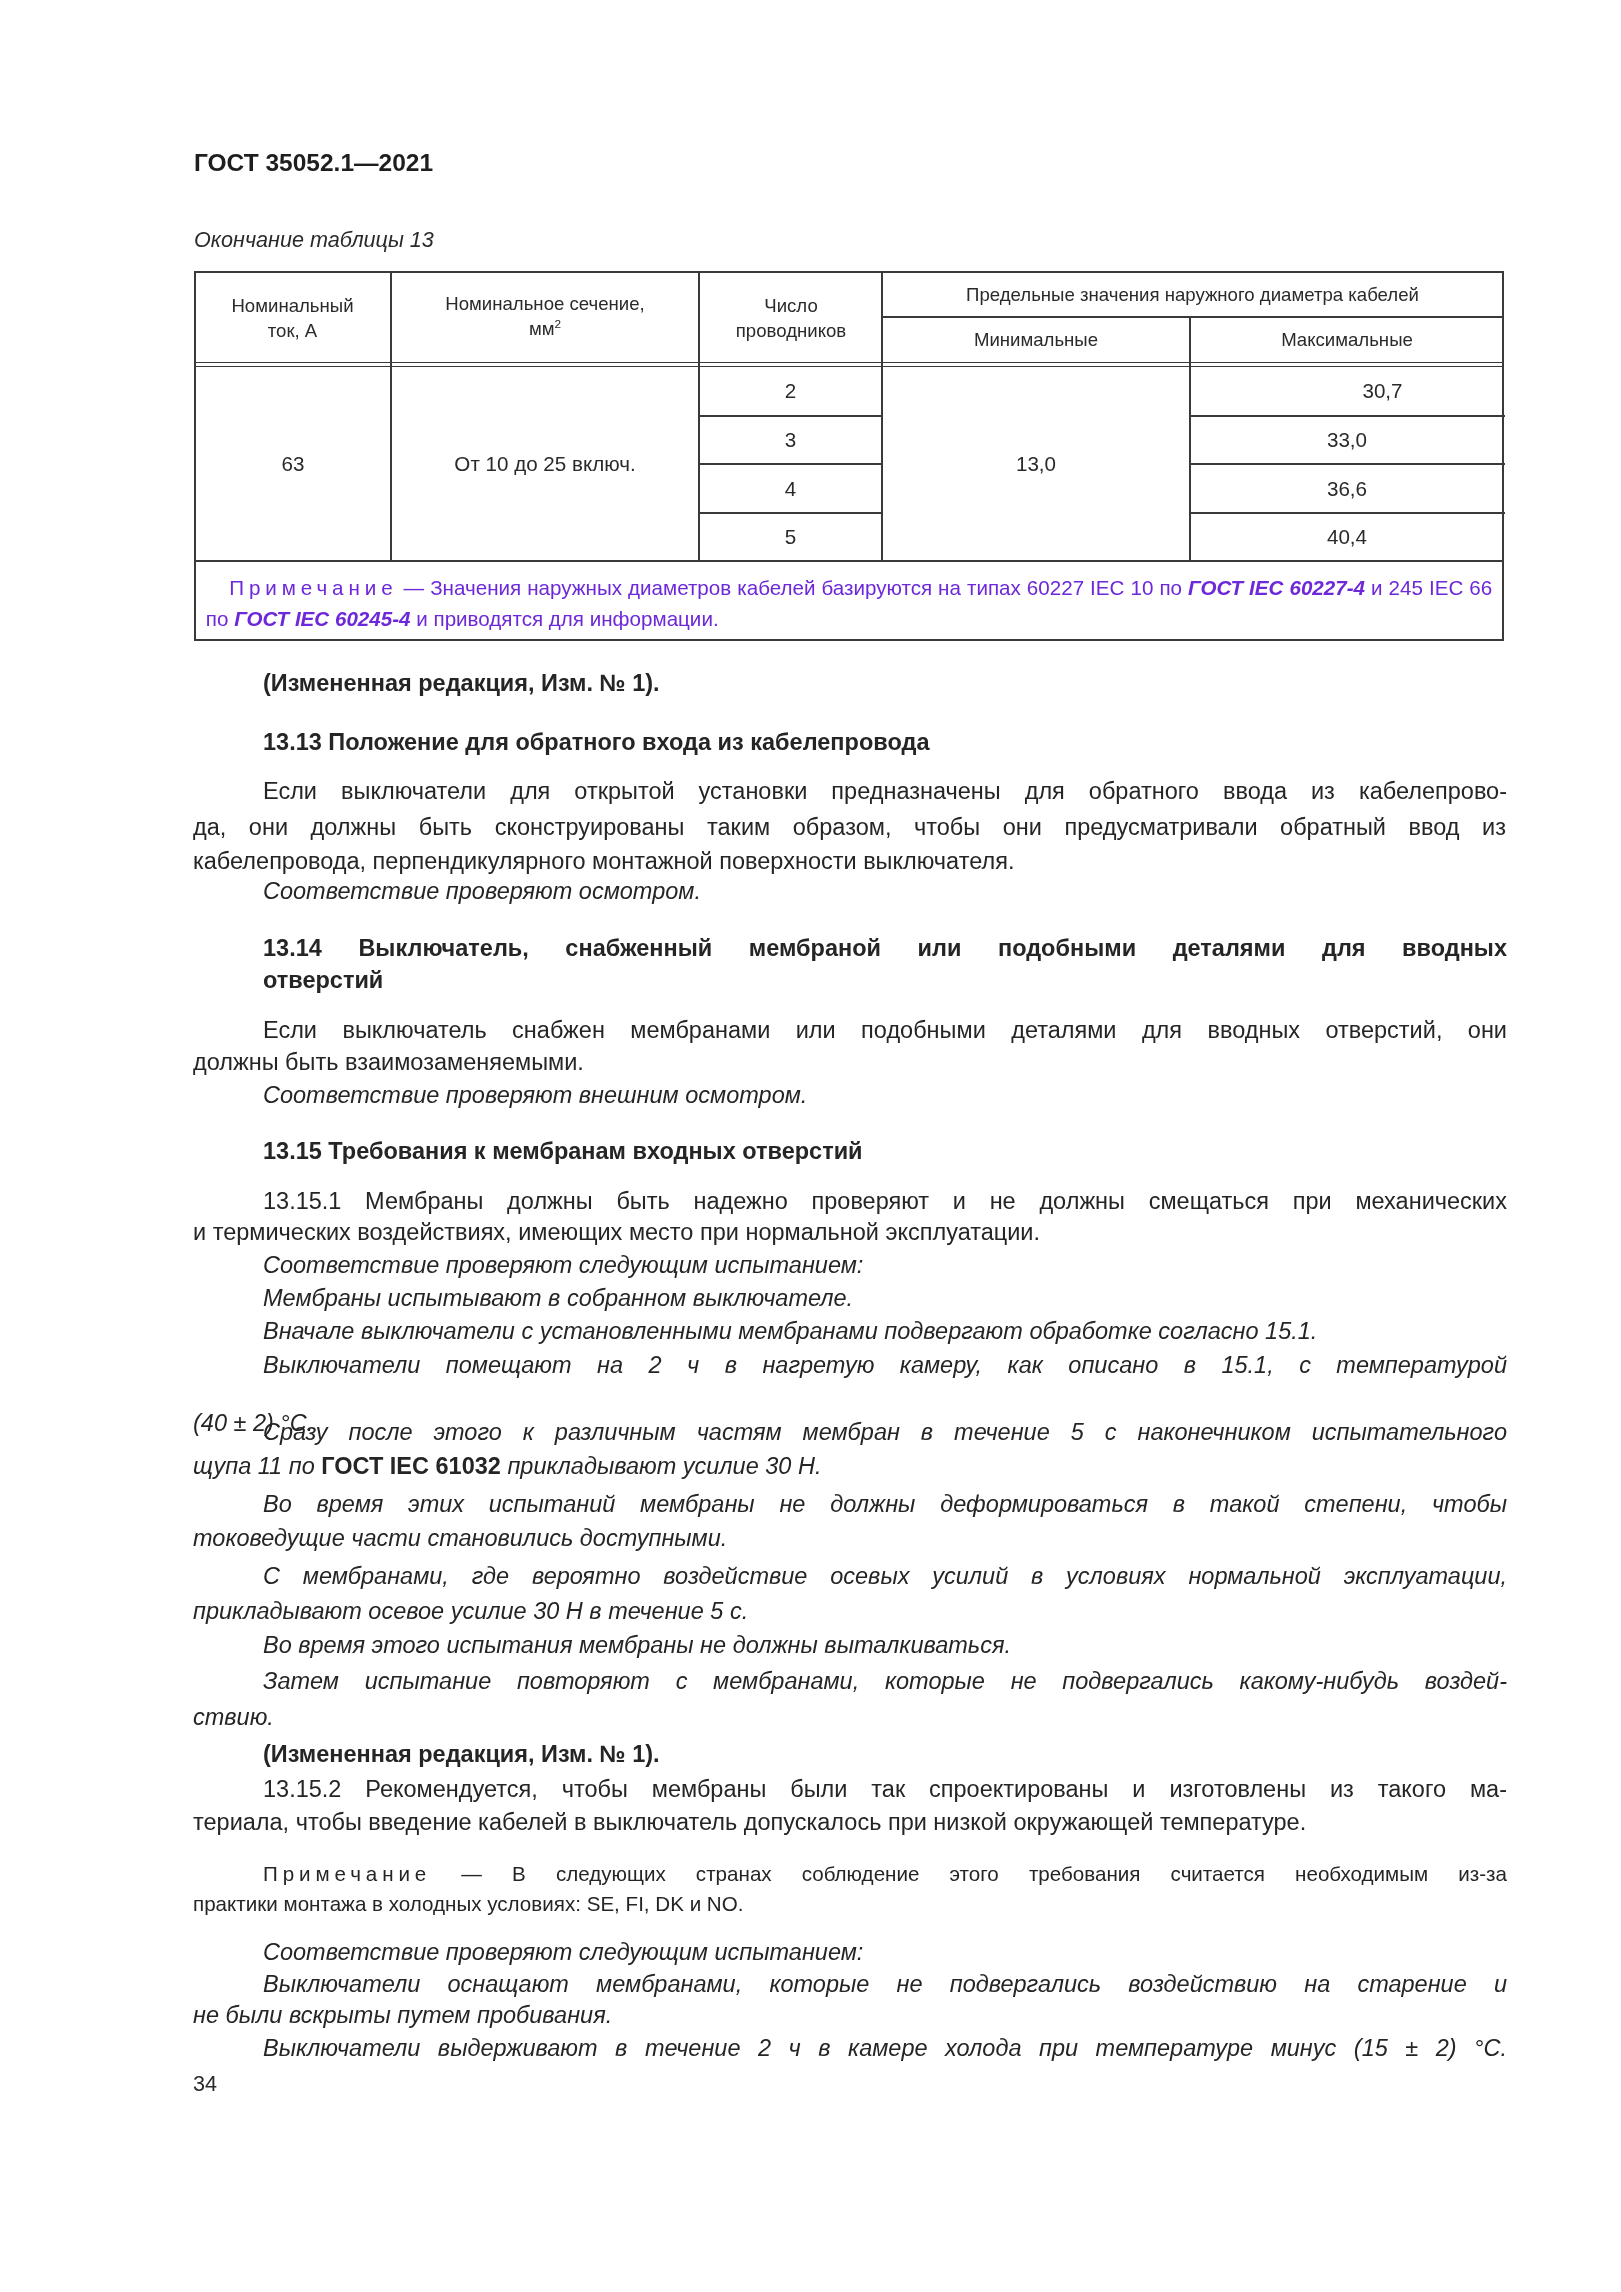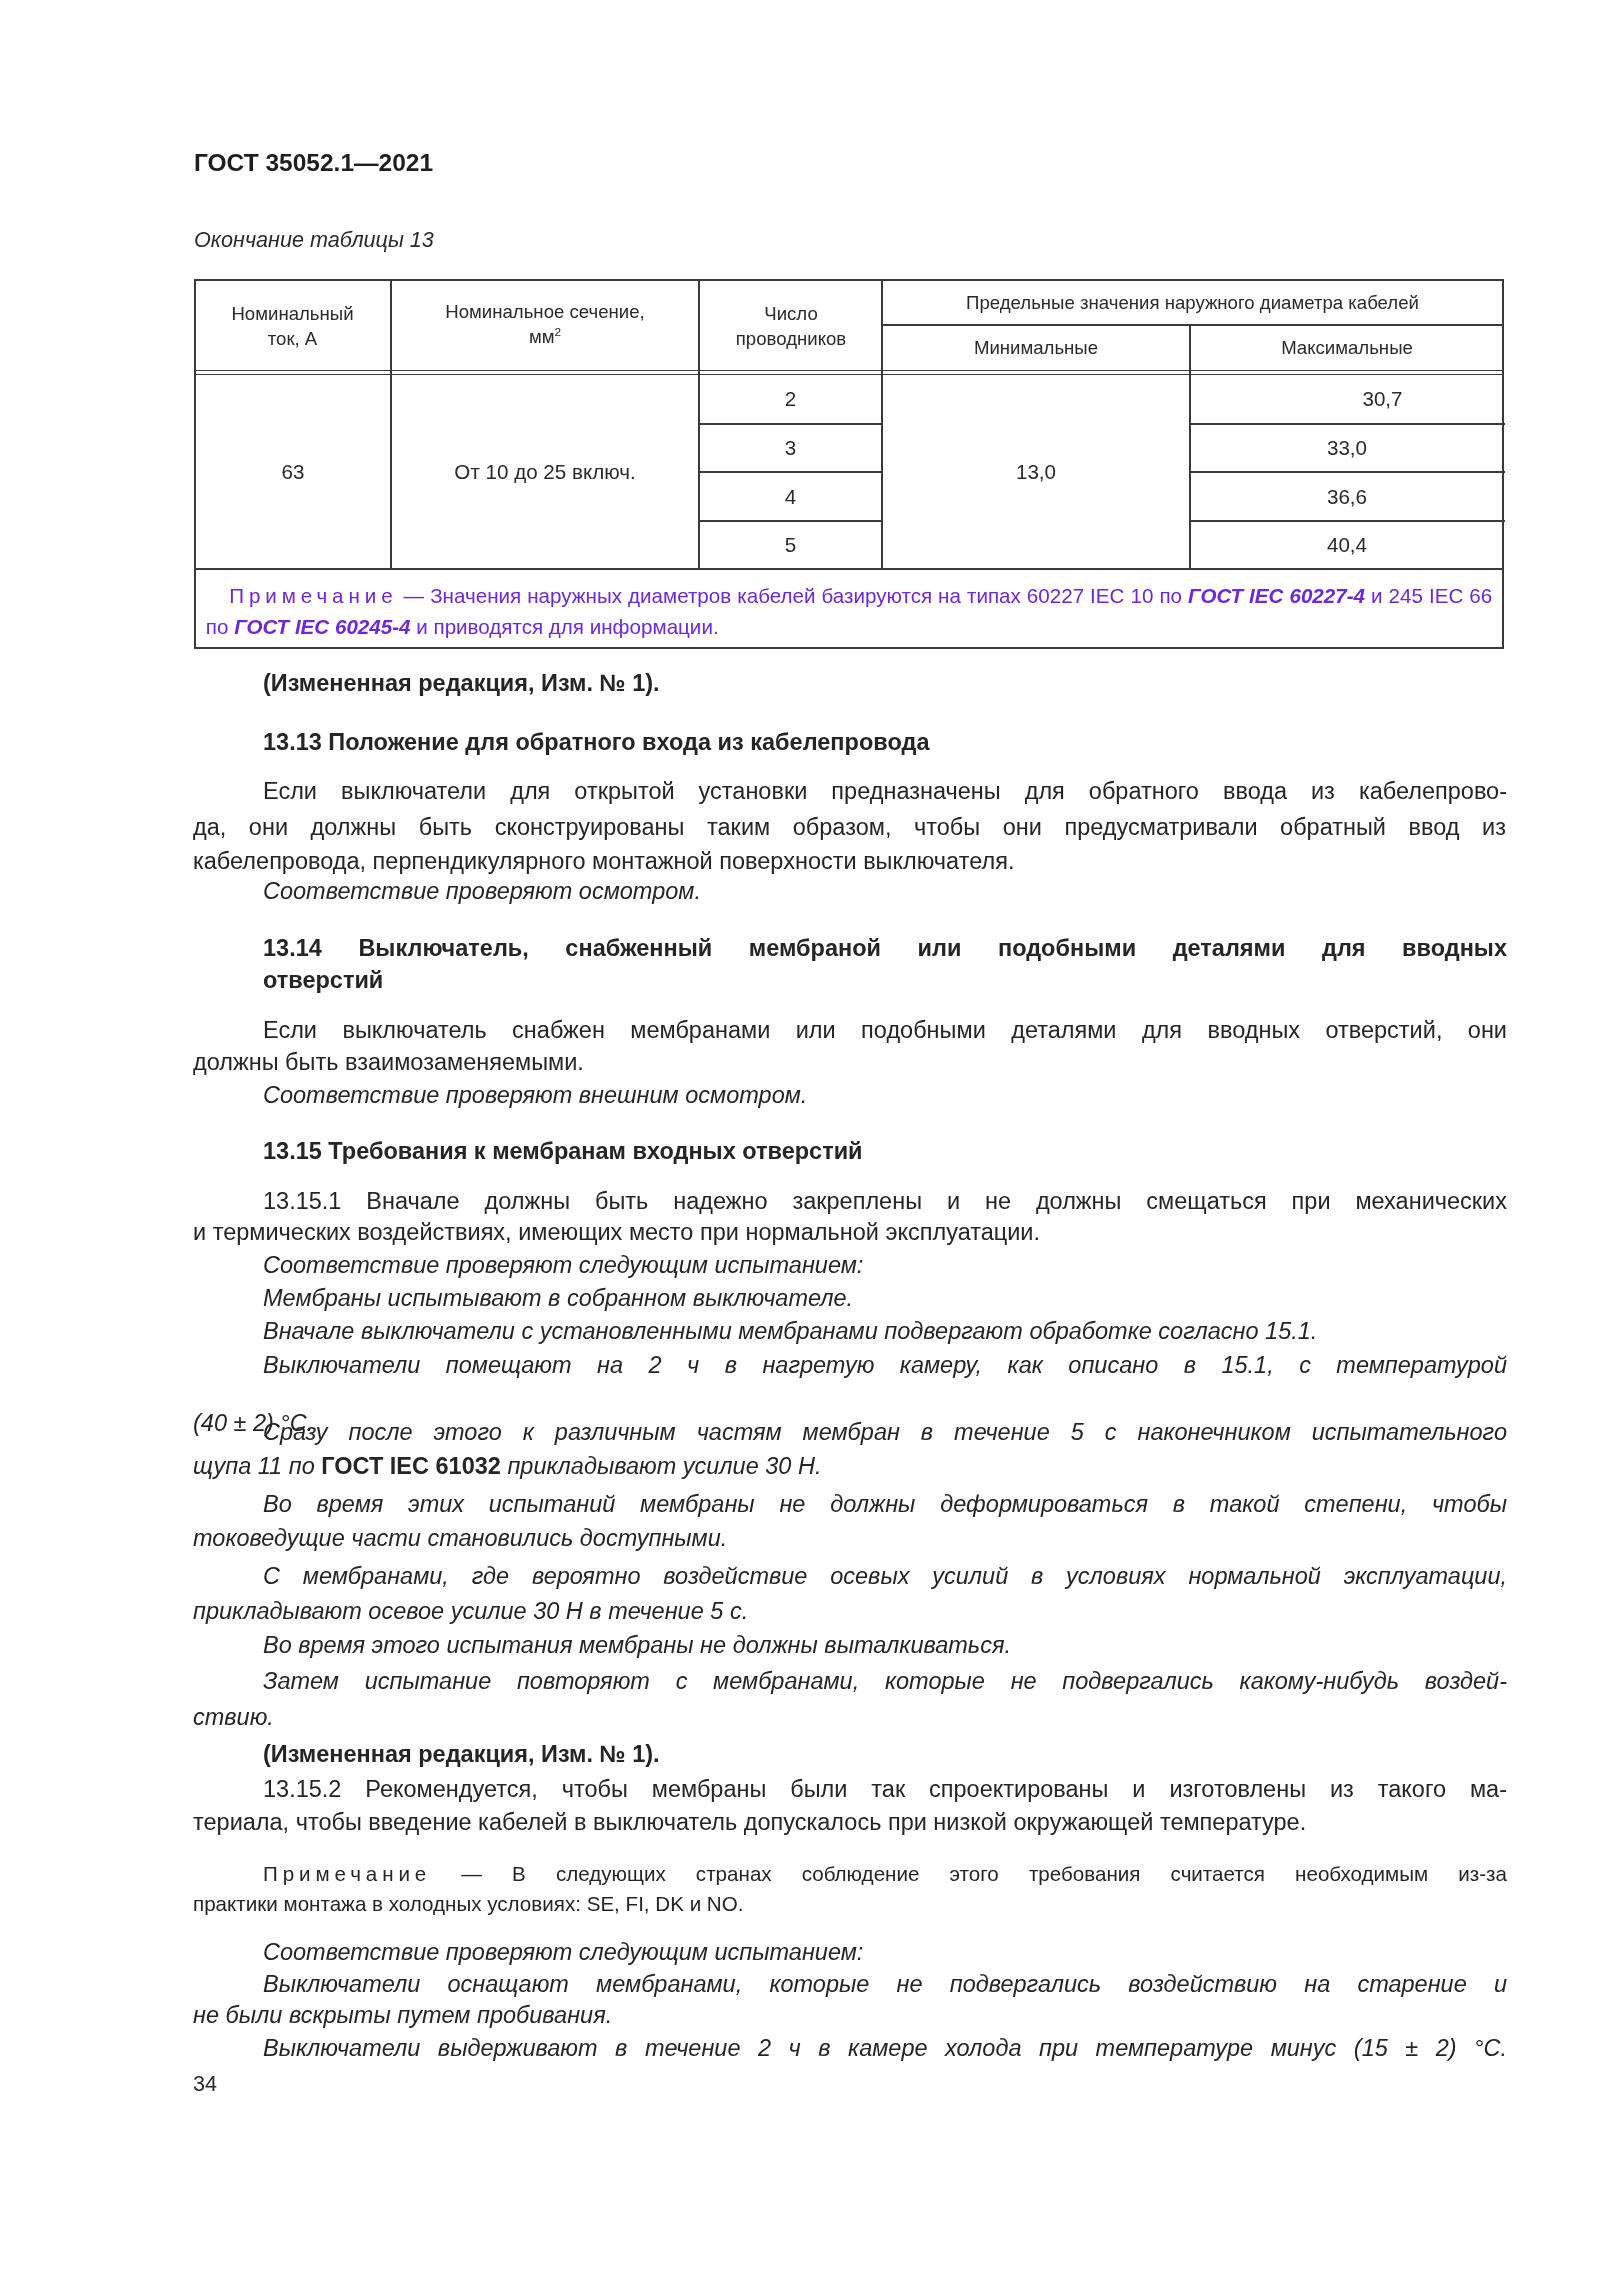--- a/index.html
+++ b/index.html
@@ -3,21 +3,21 @@
 <meta charset="utf-8">
 <style>
   html, body { margin: 0; padding: 0; background: #ffffff; }
   body { width: 1621px; height: 2293px; position: relative; overflow: hidden;
          font-family: "Liberation Sans", sans-serif; color: #222222; }
   .abs { position: absolute; white-space: nowrap; }
   .doc-header { left: 194px; top: 149px; font-size: 24.5px; font-weight: bold; color: #1e1e1e; }
   .caption { left: 194px; top: 227px; font-size: 21.6px; font-style: italic; color: #2a2a2a; }
 
   
-  .tbl { position: absolute; left: 194px; top: 279px; width: 1310px; height: 370px; border-radius: 30px; }
+  .tbl { position: absolute; left: 194px; top: 271px; width: 1310px; height: 370px; border-radius: 30px; }
   .cell { position: absolute; box-sizing: border-box; display: flex; align-items: center;
           justify-content: center; text-align: center; font-size: 20.6px; color: #2a2a2a; line-height: 27.4px; }
   .hline { position: absolute; background: #3a3a3a; height: 2px; }
   .vline { position: absolute; background: #3a3a3a; width: 2px; }
   .hdr { font-size: 18.6px; line-height: 25.5px; }
   sup { font-size: 11.8px; vertical-align: super; line-height: 0; }
   .note-cell { position: absolute; left: 11.8px; right: 11.8px; top: 301px; font-size: 20.6px;
                line-height: 31px; color: #6d28d9; text-align: justify; text-align-last: left; }
   .spaced { letter-spacing: 4.9px; }
   .bi { font-weight: bold; font-style: italic; }
@@ -93,21 +93,21 @@
 <div class="ln" style="top:847px;">кабелепровода, перпендикулярного монтажной поверхности выключателя.</div>
 <div class="ln ind i" style="top:877px;">Соответствие проверяют осмотром.</div>
 
 <div class="ln ind b just" style="top:934px;">13.14 Выключатель, снабженный мембраной или подобными деталями для вводных</div>
 <div class="ln ind b" style="top:966px;">отверстий</div>
 <div class="ln ind just" style="top:1016px;">Если выключатель снабжен мембранами или подобными деталями для вводных отверстий, они</div>
 <div class="ln" style="top:1048px;">должны быть взаимозаменяемыми.</div>
 <div class="ln ind i" style="top:1081px;">Соответствие проверяют внешним осмотром.</div>
 
 <div class="ln ind b" style="top:1137px;">13.15 Требования к мембранам входных отверстий</div>
-<div class="ln ind just" style="top:1187px;">13.15.1 Вначале должны быть надежно закреплены и не должны смещаться при механических</div>
+<div class="ln ind just" style="top:1187px;">13.15.1 Мембраны должны быть надежно проверяют и не должны смещаться при механических</div>
 <div class="ln" style="top:1218px;">и термических воздействиях, имеющих место при нормальной эксплуатации.</div>
 
 <div class="ln ind i" style="top:1251px;">Соответствие проверяют следующим испытанием:</div>
 <div class="ln ind i" style="top:1284px;">Мембраны испытывают в собранном выключателе.</div>
 <div class="ln ind i" style="top:1317px;font-style:italic;">Вначале выключатели с установленными мембранами подвергают обработке согласно 15.1.</div>
 <div class="ln ind i just" style="top:1351px;">Выключатели помещают на 2 ч в нагретую камеру, как описано в 15.1, с температурой</div>
 <div class="ln i" style="top:1384px;margin-top:25px;">(40 ± 2) °C.</div>
 <div class="ln ind i just" style="top:1418px;">Сразу после этого к различным частям мембран в течение 5 с наконечником испытательного</div>
 <div class="ln i" style="top:1452px;"><span>щупа 11 по </span><span class="b" style="font-style:normal;">ГОСТ IEC 61032</span><span> прикладывают усилие 30 Н.</span></div>
 <div class="ln ind i just" style="top:1490px;">Во время этих испытаний мембраны не должны деформироваться в такой степени, чтобы</div>

